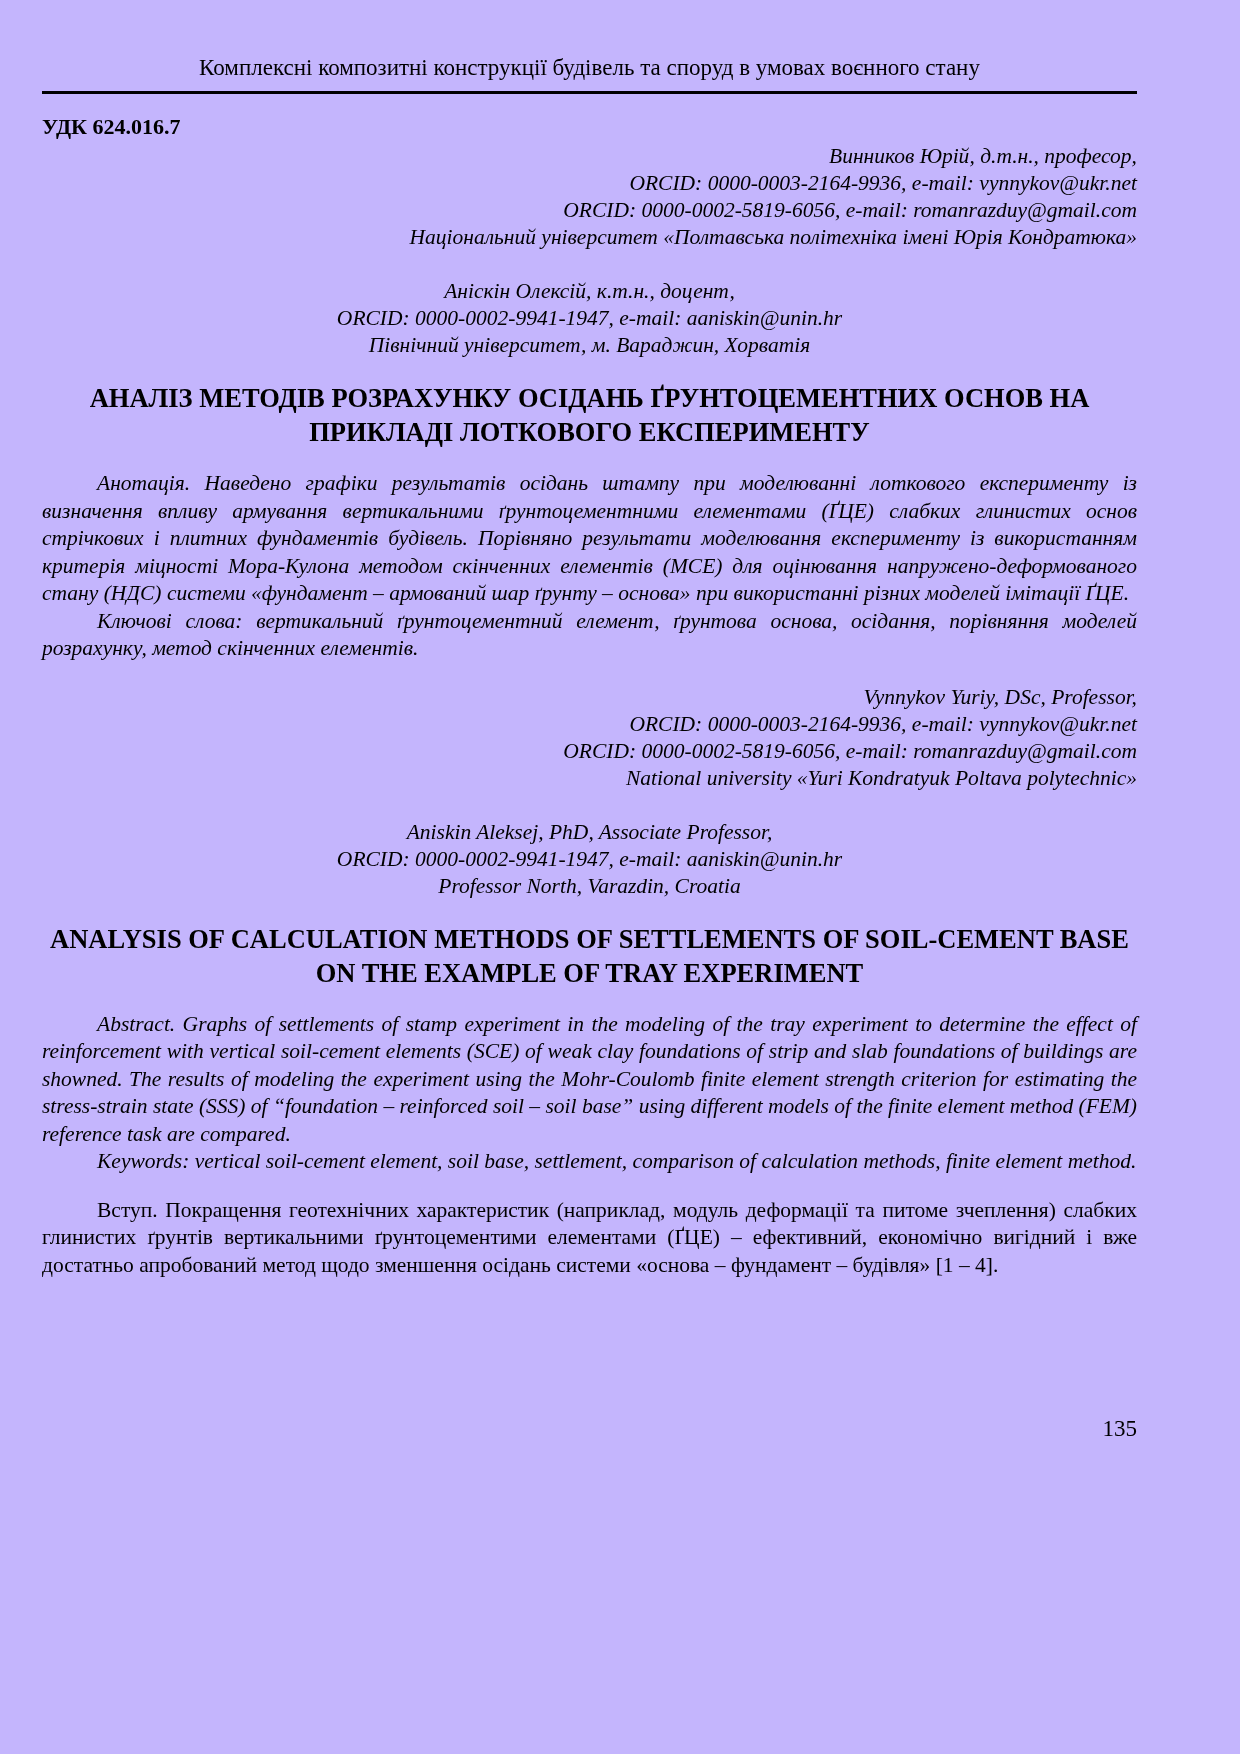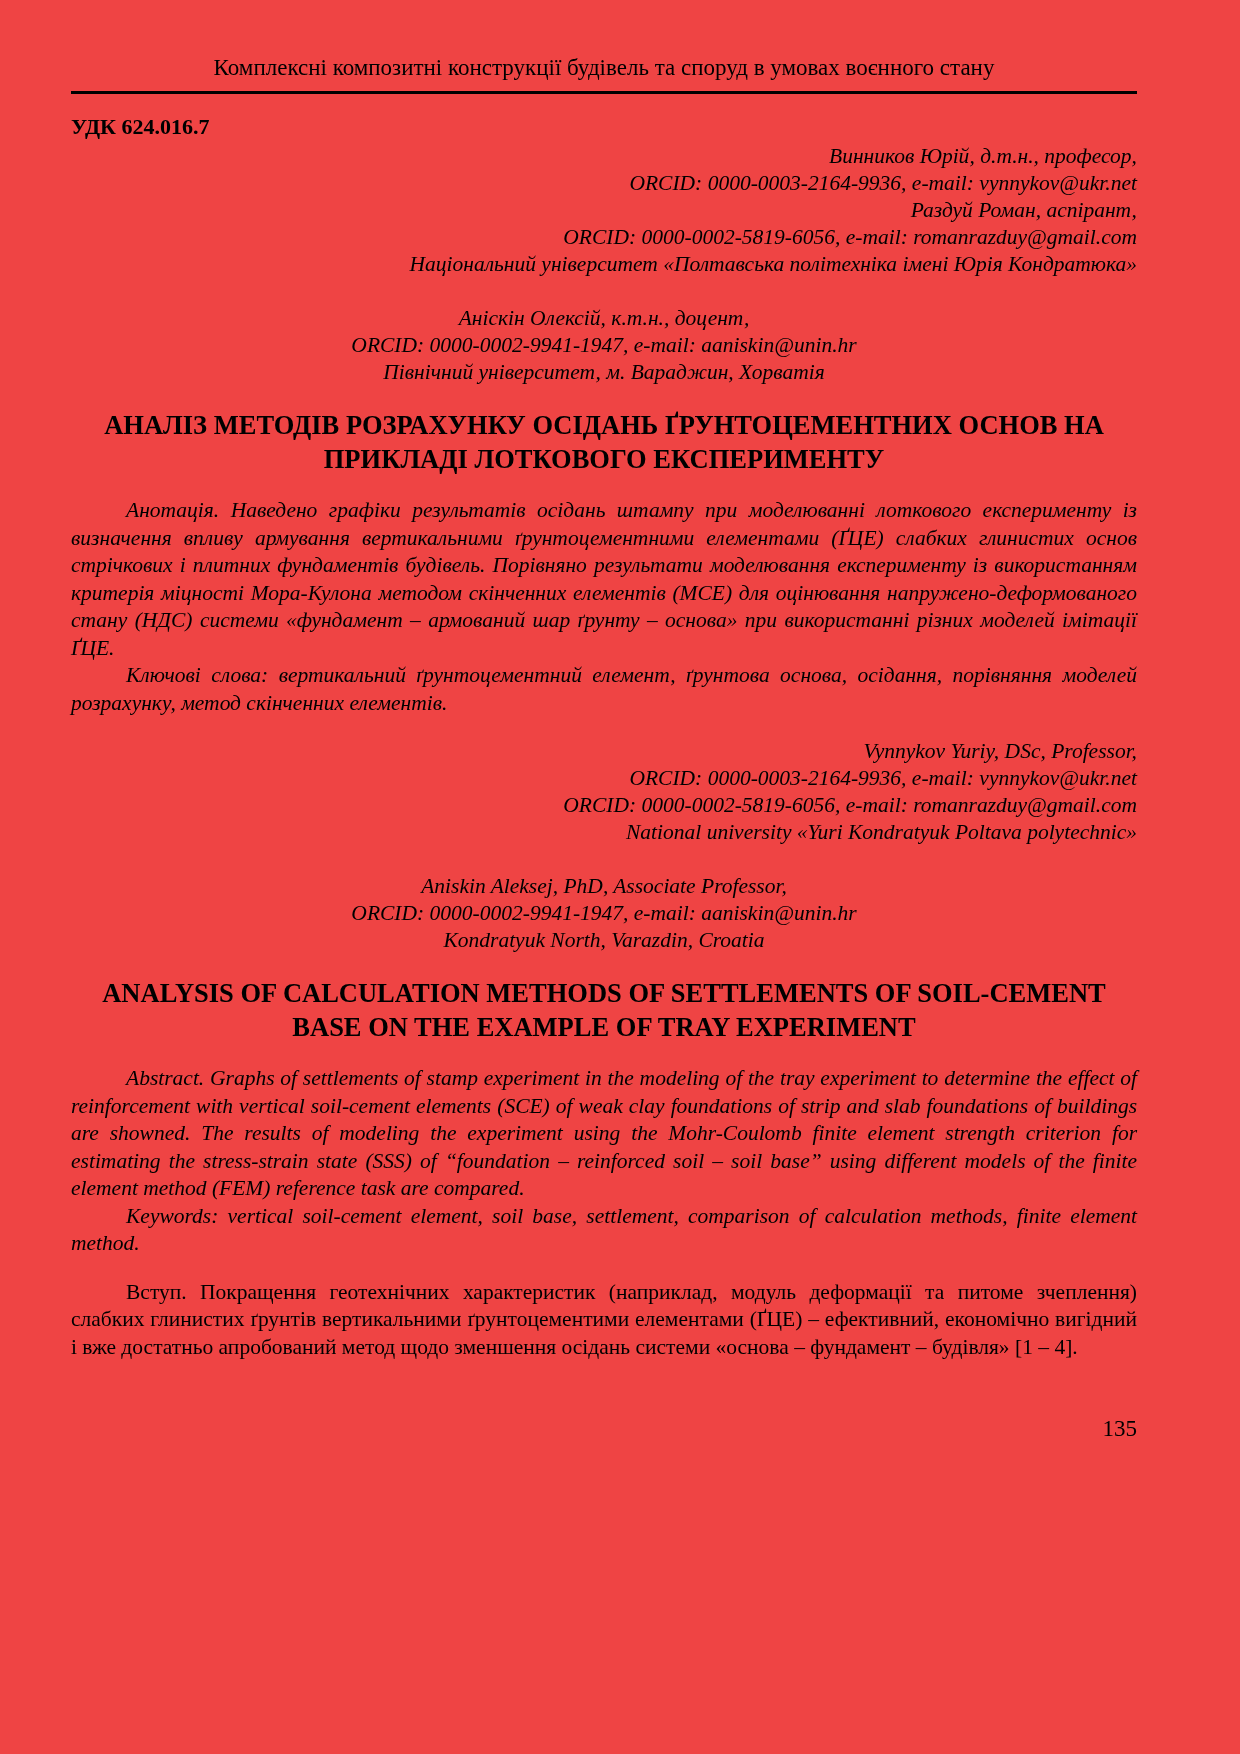--- a/index.html
+++ b/index.html
@@ -5,22 +5,22 @@
   * { margin: 0; padding: 0; box-sizing: border-box; }
   html, body { background: #ffffff; }
   body {
     width: 1240px; height: 1754px;
     font-family: "Liberation Serif", serif;
     color: #000;
   }
   .sheet {
     position: relative;
     width: 1240px; height: 1754px;
-    padding: 55px 103px 0 71px;
-    background: #ef4444;
+    padding: 55px 103px 0 42px;
+    background: #c4b5fd;
     overflow: hidden;
   }
   .running-head {
     font-size: 23px;
     text-align: center;
     padding-bottom: 10px;
     border-bottom: 3px solid #000;
   }
   .udc {
     margin-top: 20px;
@@ -65,21 +65,20 @@
 
   <div class="running-head">
     <span>Комплексні композитні конструкції будівель та споруд в умовах воєнного стану</span>
   </div>
 
   <p class="udc">УДК 624.016.7</p>
 
   <div class="authors mt-a1">
     <div><span class="bold">Винников Юрій</span><span>, д.т.н., професор,</span></div>
     <div><span>ORCID: 0000-0003-2164-9936, e-mail: vynnykov@ukr.net</span></div>
-    <div><span class="bold">Раздуй Роман</span><span>, аспірант,</span></div>
     <div><span>ORCID: 0000-0002-5819-6056, e-mail: romanrazduy@gmail.com</span></div>
     <div><span>Національний університет «Полтавська політехніка імені Юрія Кондратюка»</span></div>
   </div>
 
   <div class="authors mt-a2">
     <div><span class="bold">Аніскін Олексій</span><span>, к.т.н., доцент,</span></div>
     <div><span>ORCID: 0000-0002-9941-1947, e-mail: aaniskin@unin.hr</span></div>
     <div><span>Північний університет, м. Вараджин, Хорватія</span></div>
   </div>
 
@@ -96,21 +95,21 @@
   <div class="authors mt-block">
     <div><span class="bold">Vynnykov Yuriy</span><span>, DSc, Professor,</span></div>
     <div><span>ORCID: 0000-0003-2164-9936, e-mail: vynnykov@ukr.net</span></div>
     <div><span>ORCID: 0000-0002-5819-6056, e-mail:  romanrazduy@gmail.com</span></div>
     <div><span>National university «Yuri Kondratyuk Poltava polytechnic»</span></div>
   </div>
 
   <div class="authors mt-a2">
     <div><span class="bold">Aniskin Aleksej,</span><span> PhD, Associate Professor,</span></div>
     <div><span>ORCID: 0000-0002-9941-1947, e-mail: aaniskin@unin.hr</span></div>
-    <div><span>Kondratyuk North, Varazdin, Croatia</span></div>
+    <div><span>Professor North, Varazdin, Croatia</span></div>
   </div>
 
   <h1 class="title">ANALYSIS OF CALCULATION METHODS OF SETTLEMENTS OF SOIL-CEMENT BASE ON THE EXAMPLE OF TRAY EXPERIMENT</h1>
 
   <p class="para italic mt-block">
     <span class="bold">Abstract.</span><span> Graphs of settlements of stamp experiment in the modeling of the tray experiment to determine the effect of reinforcement with vertical soil-cement elements (SCE) of weak clay foundations of strip and slab foundations of buildings are showned. The results of modeling the experiment using the Mohr-Coulomb finite element strength criterion for estimating the stress-strain state (SSS) of “foundation – reinforced soil – soil base” using different models of the finite element method (FEM) reference task are compared.</span>
   </p>
 
   <p class="para italic">
     <span class="bold">Keywords:</span><span> vertical soil-cement element, soil base, settlement, comparison of calculation methods, finite element method.</span>

